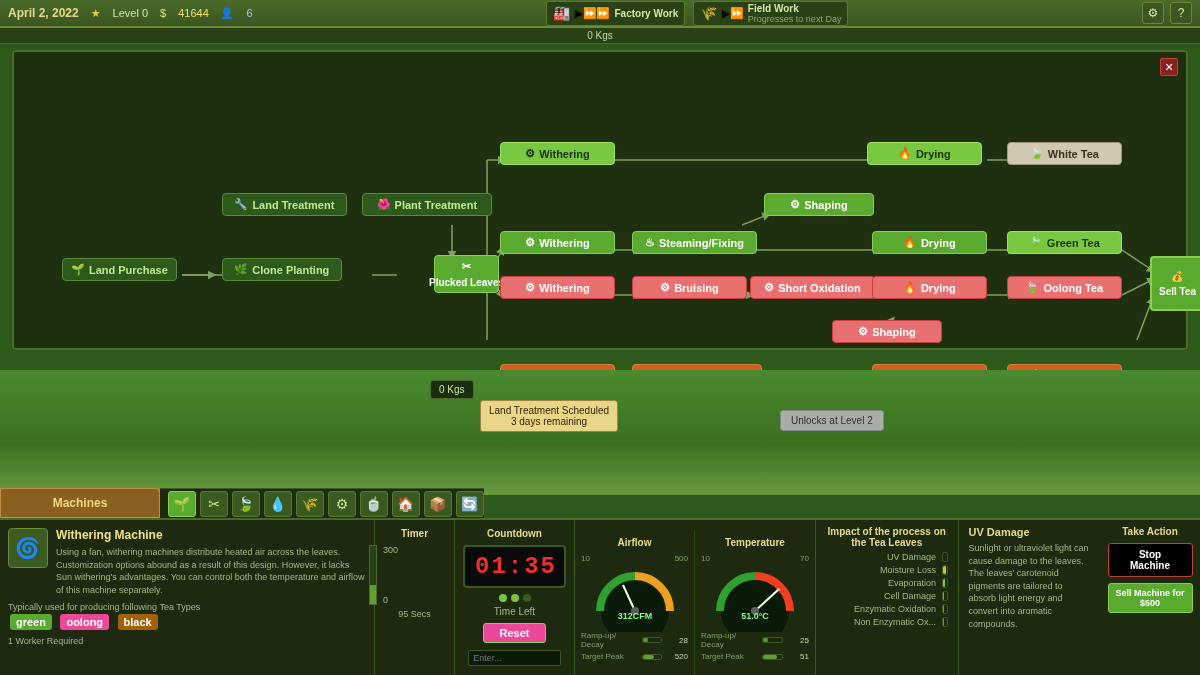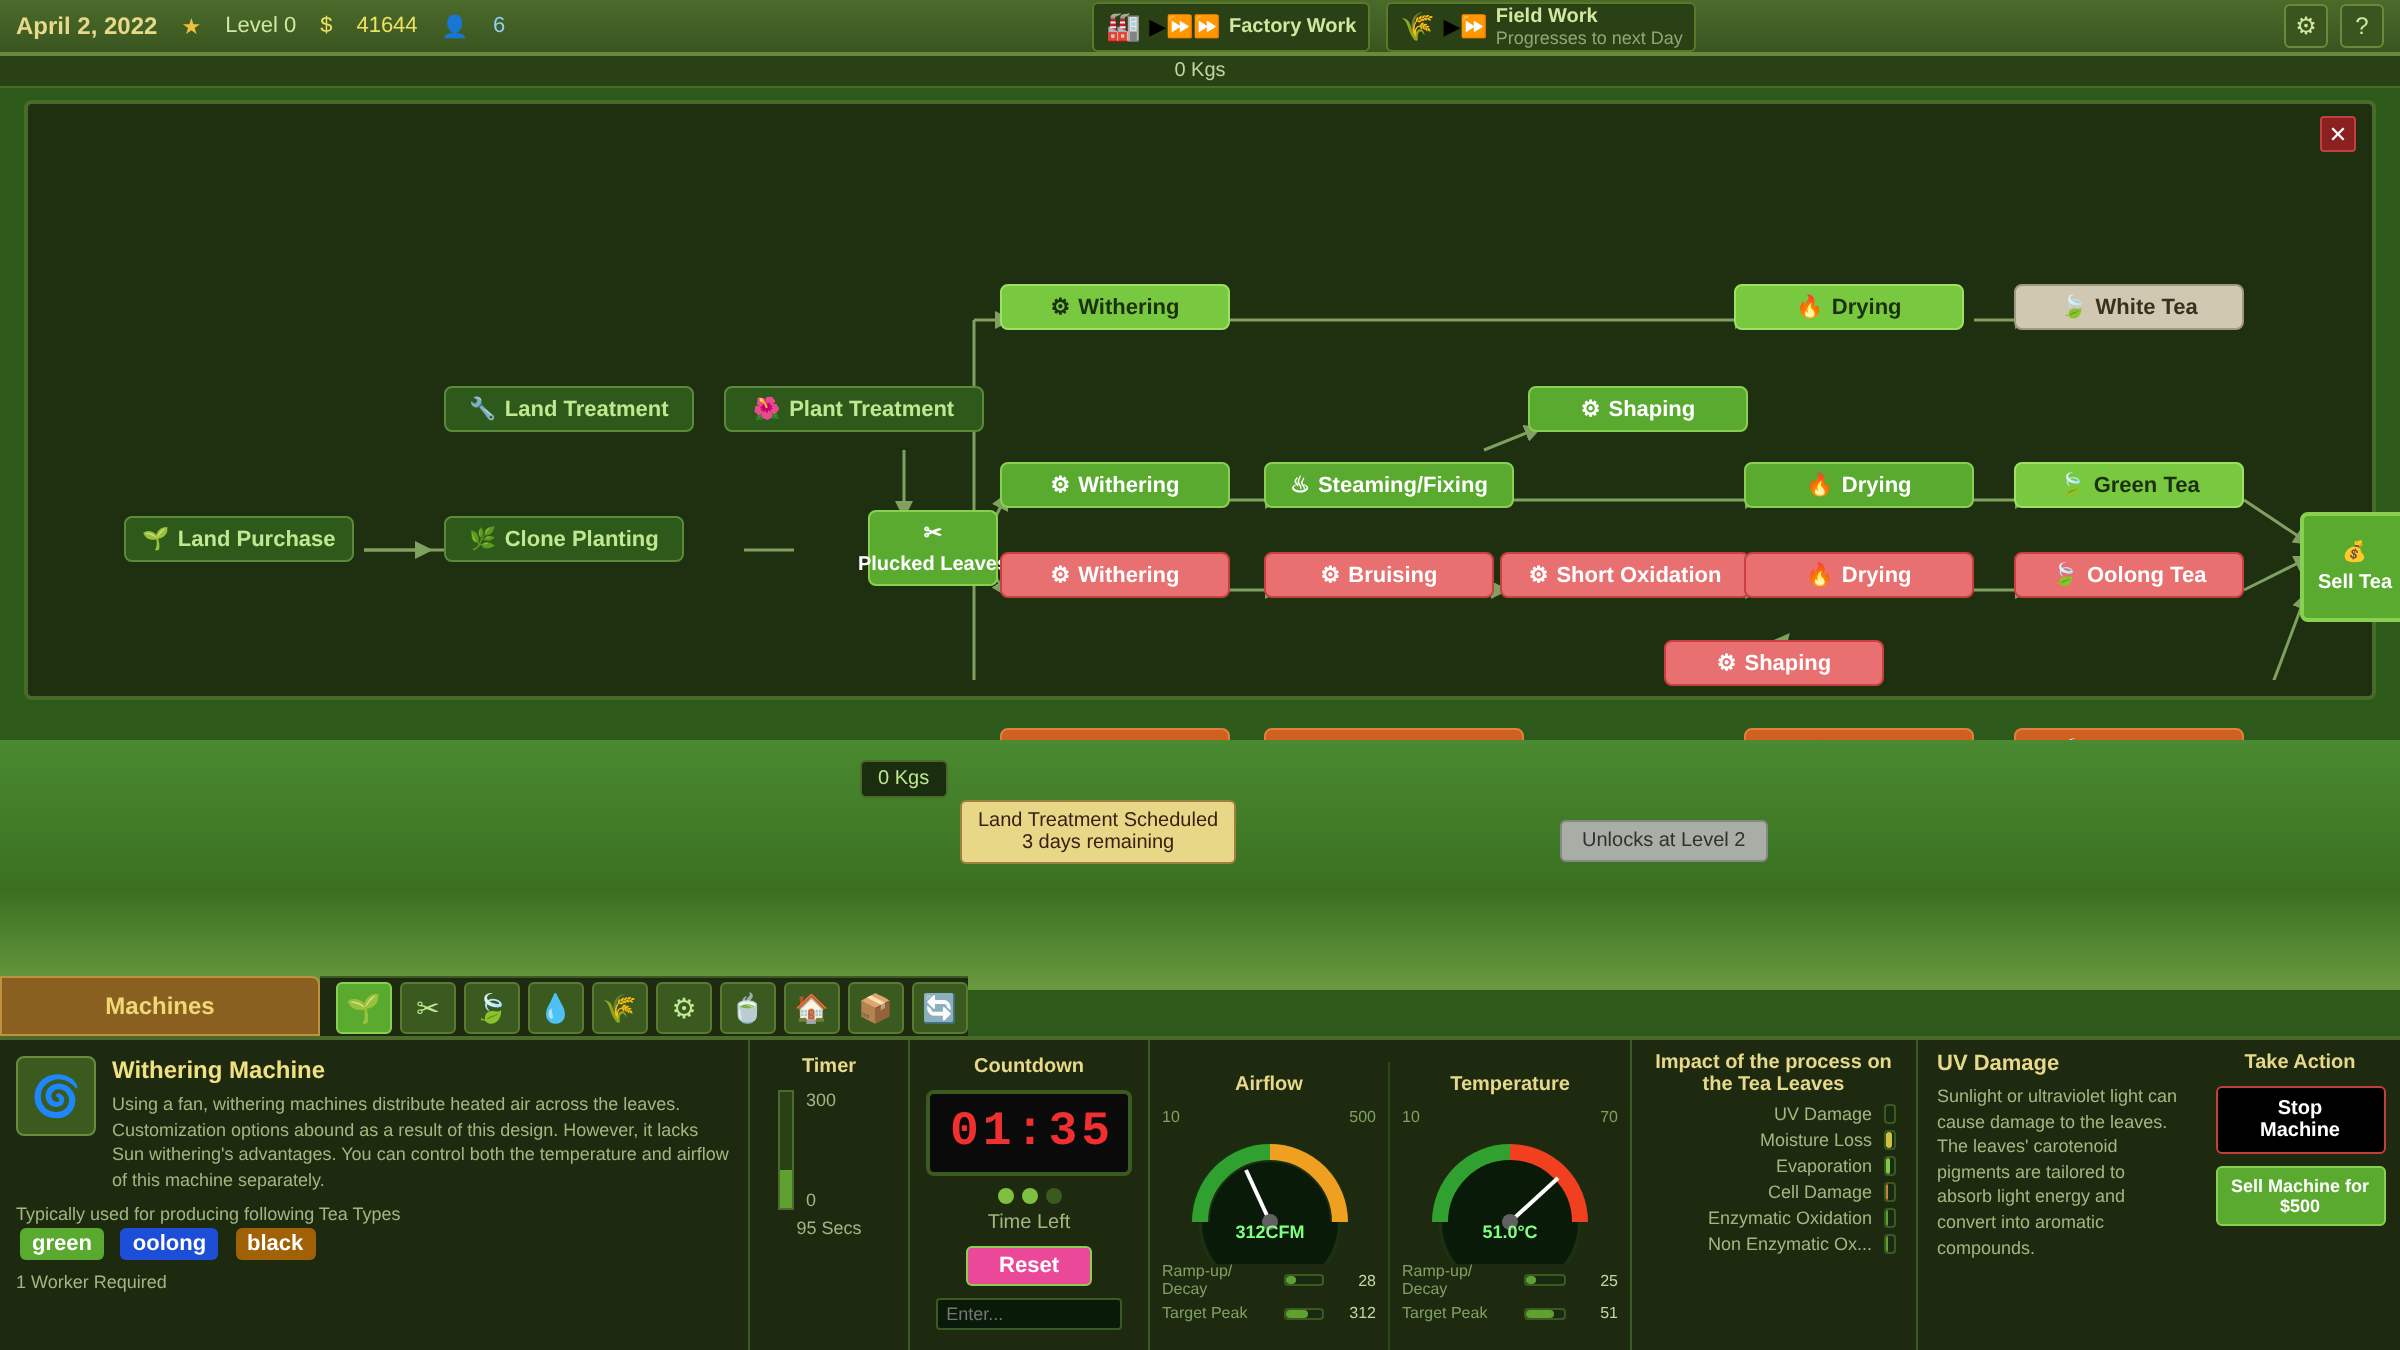--- a/index.html
+++ b/index.html
@@ -255,21 +255,21 @@
     }
     .tea-badge {
       display: inline-block;
       padding: 2px 6px;
       border-radius: 3px;
       font-size: 11px;
       font-weight: bold;
       margin: 2px;
     }
     .badge-green { background: #5aaa30; color: #fff; }
-    .badge-oolong { background: #1d4ed8; color: #fff; }
+    .badge-oolong { background: #ec4899; color: #fff; }
     .badge-black { background: #a16207; color: #fff; }
     .worker-req { color: #a0b880; font-size: 9px; margin-top: 4px; }
 
     
     .machine-icon {
       width: 40px; height: 40px;
       background: #3a5a20;
       border: 1px solid #6a8a40;
       border-radius: 4px;
       display: flex; align-items: center; justify-content: center;
@@ -299,21 +299,20 @@
     }
     .timer-scale {
       display: flex;
       flex-direction: column;
       align-items: flex-start;
       font-size: 9px;
       color: #a0b880;
       margin-bottom: 4px;
       position: relative;
       height: 60px;
-      margin-left: 20px;
     }
     .timer-bar {
       position: absolute;
       left: -14px;
       top: 0; bottom: 0;
       width: 8px;
       background: #2a4015;
       border: 1px solid #4a6a30;
     }
     .timer-fill {
@@ -860,21 +859,21 @@
         <div class="mini-slider">
           <div class="mini-slider-fill" style="width:28%;"></div>
         </div>
         <span style="font-size:8px;color:#c0d8a0;width:20px;text-align:right;">28</span>
       </div>
       <div class="gauge-row" style="margin-top:3px;">
         <span style="font-size:8px;color:#80a060;width:55px;">Target Peak</span>
         <div class="mini-slider">
           <div class="mini-slider-fill" style="width:62%;"></div>
         </div>
-        <span style="font-size:8px;color:#c0d8a0;width:20px;text-align:right;">312</span>
+        <span style="font-size:8px;color:#c0d8a0;width:20px;text-align:right;">520</span>
       </div>
     </div>
 
     <div class="gauge-panel" style="border-right:none;">
       <div class="section-title">Temperature</div>
       <div class="gauge-sub">
         <span>10</span>
         <span>70</span>
       </div>
       <div style="position:relative;width:88px;height:60px;margin:0 auto 4px;">

